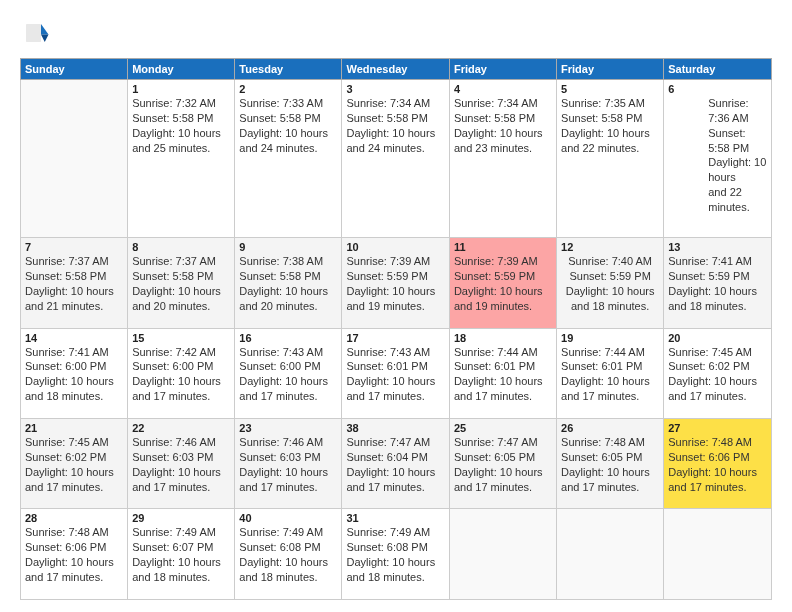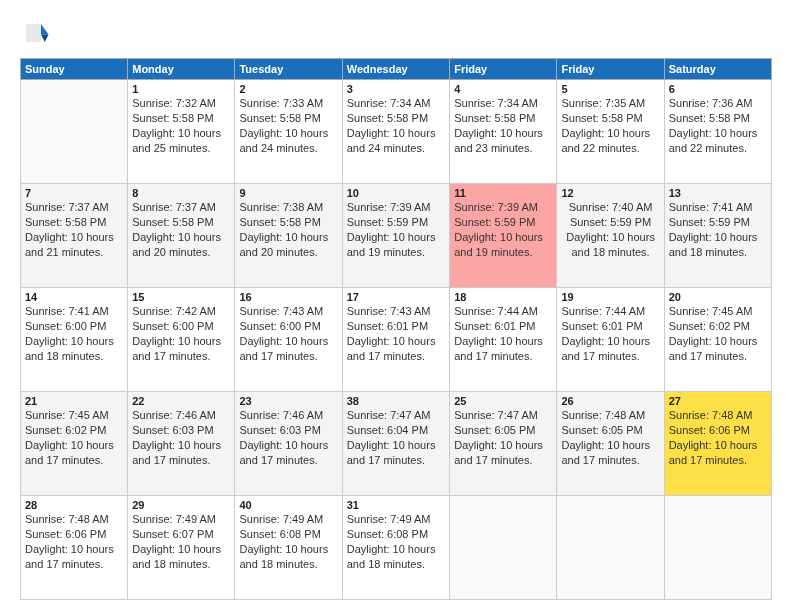--- a/index.html
+++ b/index.html
@@ -164,21 +164,21 @@
           </td>
           <td>
             <span class="day-num">5</span>
             <div class="day-info" style="white-space: pre-line;">Sunrise: 7:35 AM
 Sunset: 5:58 PM
 Daylight: 10 hours
 and 22 minutes.</div>
           </td>
           <td>
             <span class="day-num">6</span>
-            <div class="day-info" style="white-space: pre-line;">Sunrise: 7:36 AM
+            <div class="day-info" style="white-space: pre-line; margin-left: 40px;">Sunrise: 7:36 AM
 Sunset: 5:58 PM
 Daylight: 10 hours
 and 22 minutes.</div>
           </td>
         </tr>
         <tr style="background: rgb(242, 242, 242);">
           <td style="background: rgb(244, 244, 244);">
             <span class="day-num">7</span>
             <div class="day-info" style="white-space: pre-line;">Sunrise: 7:37 AM
 Sunset: 5:58 PM

